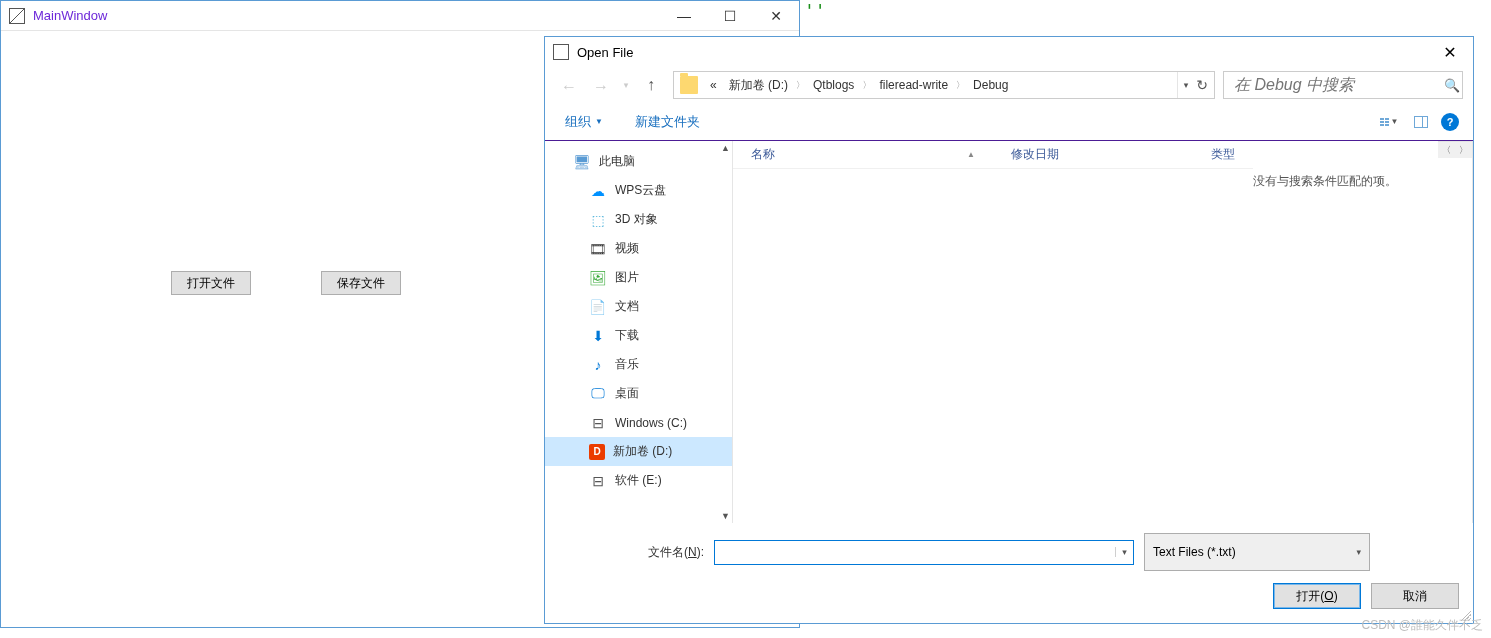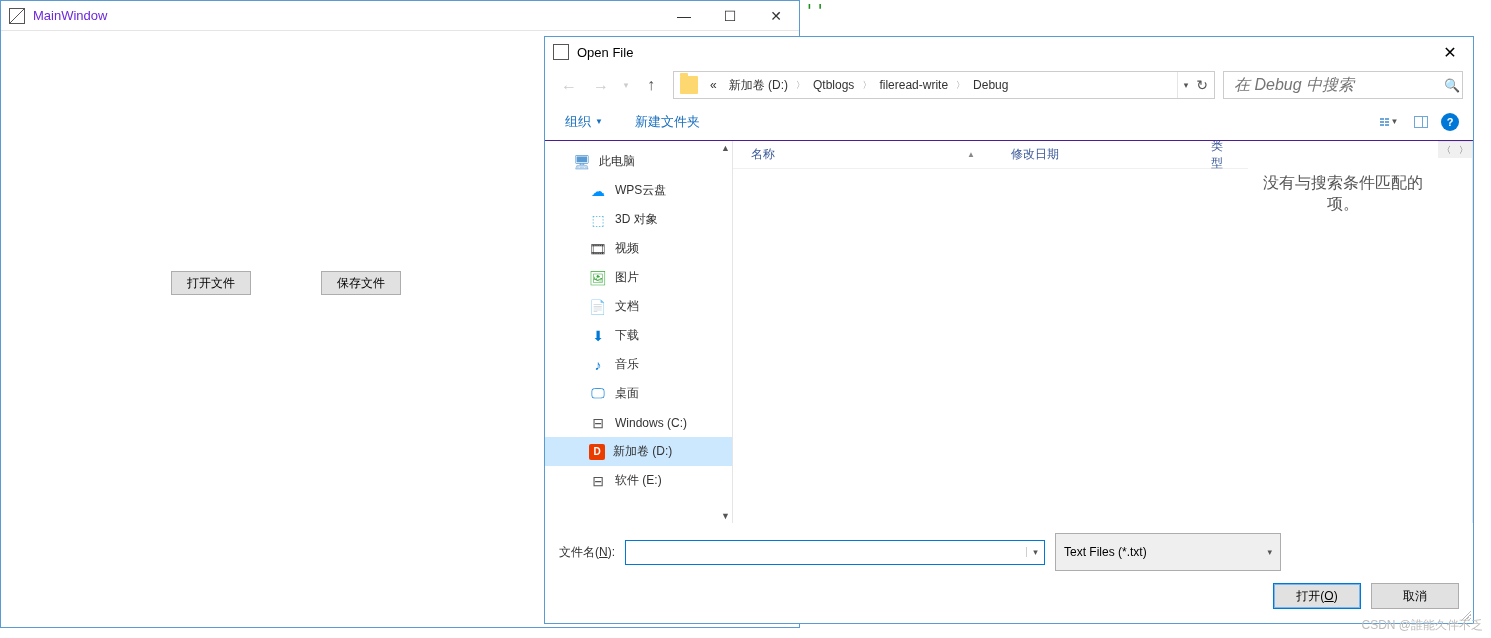--- a/index.html
+++ b/index.html
@@ -70,30 +70,30 @@
   .ico-d{background:#eb3c00;color:#fff;font-size:10px;font-weight:bold;border-radius:2px;width:16px;height:16px;}
   .tree-scroll-up{position:absolute; top:2px; right:2px; font-size:9px; color:#555;}
   .tree-scroll-dn{position:absolute; bottom:2px; right:2px; font-size:9px; color:#555;}
   
   .list-pane { flex: 1; display: flex; flex-direction: row; border-right:1px solid #e5e5e5; min-width:0;}
   .list-header { height: 28px; display: flex; align-items: center; border-bottom: 1px solid #f0f0f0; }
   .lh-col { padding: 0 18px; color: #3b5998; font-size: 12px; display:flex; align-items:center; gap:6px;}
   .lh-col.name { flex: 0 0 260px; }
   .lh-col.date { flex: 0 0 200px; }
   .lh-sort{font-size:8px;color:#888;}
-  .list-empty { text-align: center; color: #555; padding-top: 32px; font-size: 16px; }
+  .list-empty { text-align: center; color: #555; padding-top: 32px; font-size: 12px; }
   .list-scroll { height: 17px; border-top: 1px solid #e5e5e5; background: #f0f0f0; display:flex; align-items:center;}
   .ls-btn{width:17px;text-align:center;font-size:9px;color:#555;}
   .ls-track{flex:1; background:#f0f0f0; height:100%; position:relative;}
   .ls-thumb{position:absolute;left:0;top:0;height:100%;width:65%;background:#cdcdcd;}
   
   .preview-pane { width: 190px; display: flex; align-items: center; justify-content: center; color: #555; font-size: 12px; padding: 0 10px; text-align: center; }
   
   .bottom { padding: 10px 14px 14px; }
-  .fn-row { display: flex; align-items: center; gap: 10px; margin-bottom: 12px; justify-content: flex-start; }
+  .fn-row { display: flex; align-items: center; gap: 10px; margin-bottom: 12px; justify-content: center; }
   .fn-label { color: #333; }
   .fn-label u{text-decoration:underline;}
   .fn-input { width: 420px; height: 25px; border: 1px solid #0078d7; display:flex; align-items:center;}
   .fn-input input{flex:1;border:none;outline:none;padding:0 6px;font-size:12px;}
   .fn-dd{width:18px;text-align:center;border-left:1px solid #cfcfcf;font-size:9px;color:#555;}
   .filter { width: 226px; height: 25px; border: 1px solid #adadad; background: #efefef; display: flex; align-items: center; padding: 18px 8px; }
   .filter span:first-child{flex:1;}
   .btn-row { display: flex; gap: 10px; justify-content: flex-end; }
   .dlg-btn { width: 88px; height: 26px; border: 1px solid #adadad; background: #e1e1e1; display: flex; align-items: center; justify-content: center; font-size: 12px; }
   .dlg-btn.primary { border: 1px solid #0078d7; box-shadow: inset 0 0 0 1px #7ab7e9; }

